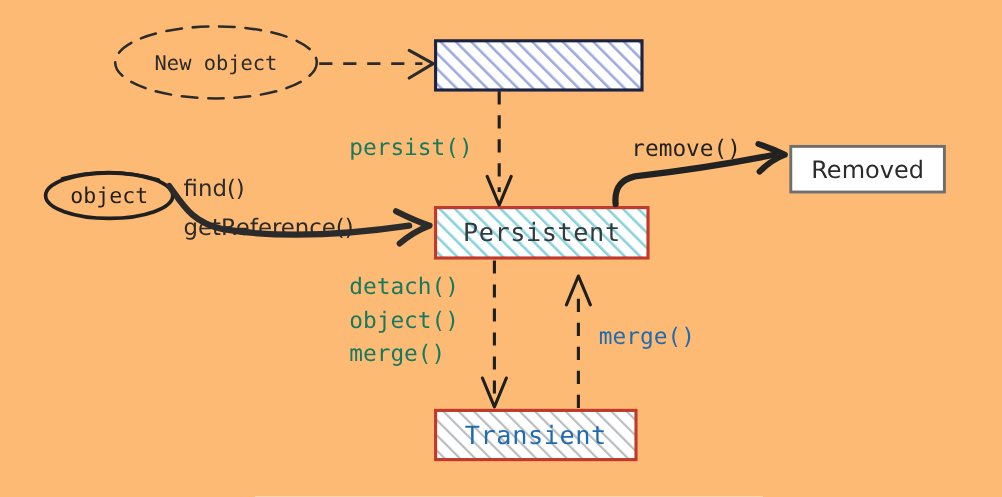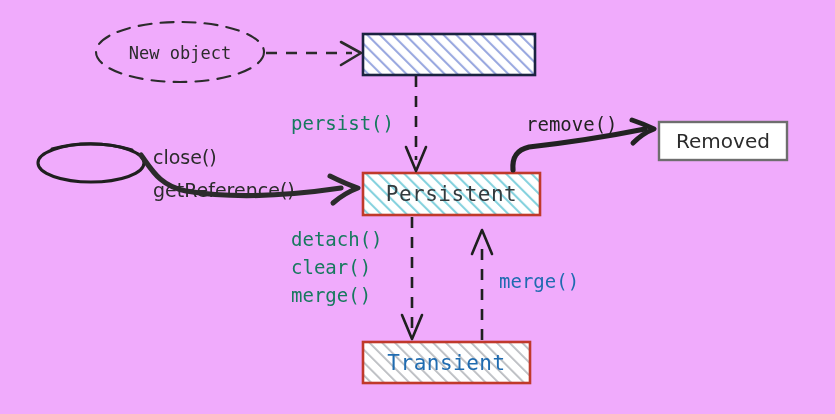--- a/index.html
+++ b/index.html
@@ -4,21 +4,21 @@
 <style>
   html, body {
     margin: 0;
     padding: 0;
     background: #ffffff;
   }
   #canvas {
     position: relative;
     width: 835px;
     height: 414px;
-    background: #f0abfc;
+    background: #fdba74;
     overflow: hidden;
     font-family: "DejaVu Sans Mono", monospace;
   }
   svg.layer {
     position: absolute;
     top: 0;
     left: 0;
     width: 835px;
     height: 414px;
   }
@@ -111,37 +111,38 @@
     </g>
 
     <g>
       <line x1="482" y1="340" x2="482" y2="243" stroke="#1f1f1f" stroke-width="2.6" stroke-dasharray="11 9"></line>
       <path d="M 472 254 L 482 230 L 492 254" fill="none" stroke="#1f1f1f" stroke-width="2.6" stroke-linecap="round" stroke-linejoin="round"></path>
     </g>
   </svg>
 
   <div class="node-label lbl-newobject" style="left:96px; top:38px; width:168px; height:29px;">New object</div>
 
+  <div class="node-label lbl-object" style="left:41px; top:149px; width:100px; height:28px;">object</div>
 
 
   <div class="node-label lbl-persistent" style="left:363px; top:173px; width:177px; height:42px;">Persistent</div>
 
   <div class="node-label lbl-detached" style="left:363px; top:342px; width:167px; height:41px;">Transient</div>
 
   <div class="node-label lbl-removed" style="left:659px; top:122px; width:128px; height:38px;text-align:right;">Removed</div>
 
   <div class="edge-label m-teal" style="left:291px; top:112px;">persist()</div>
 
-  <div class="edge-label m-find sans" style="left:153px; top:146px;">close()</div>
+  <div class="edge-label m-find sans" style="left:153px; top:146px;">find()</div>
 
   <div class="edge-label m-find sans" style="left:153px; top:179px;">getReference()</div>
 
   <div class="edge-label m-black" style="left:526px; top:113px;">remove()</div>
 
   <div class="edge-label m-teal" style="left:291px; top:228px;">detach()</div>
 
-  <div class="edge-label m-teal" style="left:291px; top:256px;">clear()</div>
+  <div class="edge-label m-teal" style="left:291px; top:256px;">object()</div>
 
   <div class="edge-label m-teal" style="left:291px; top:284px;">merge()</div>
 
   <div class="edge-label m-blue" style="left:499px; top:270px;">merge()</div>
 
 </div>
 
 </body></html>

